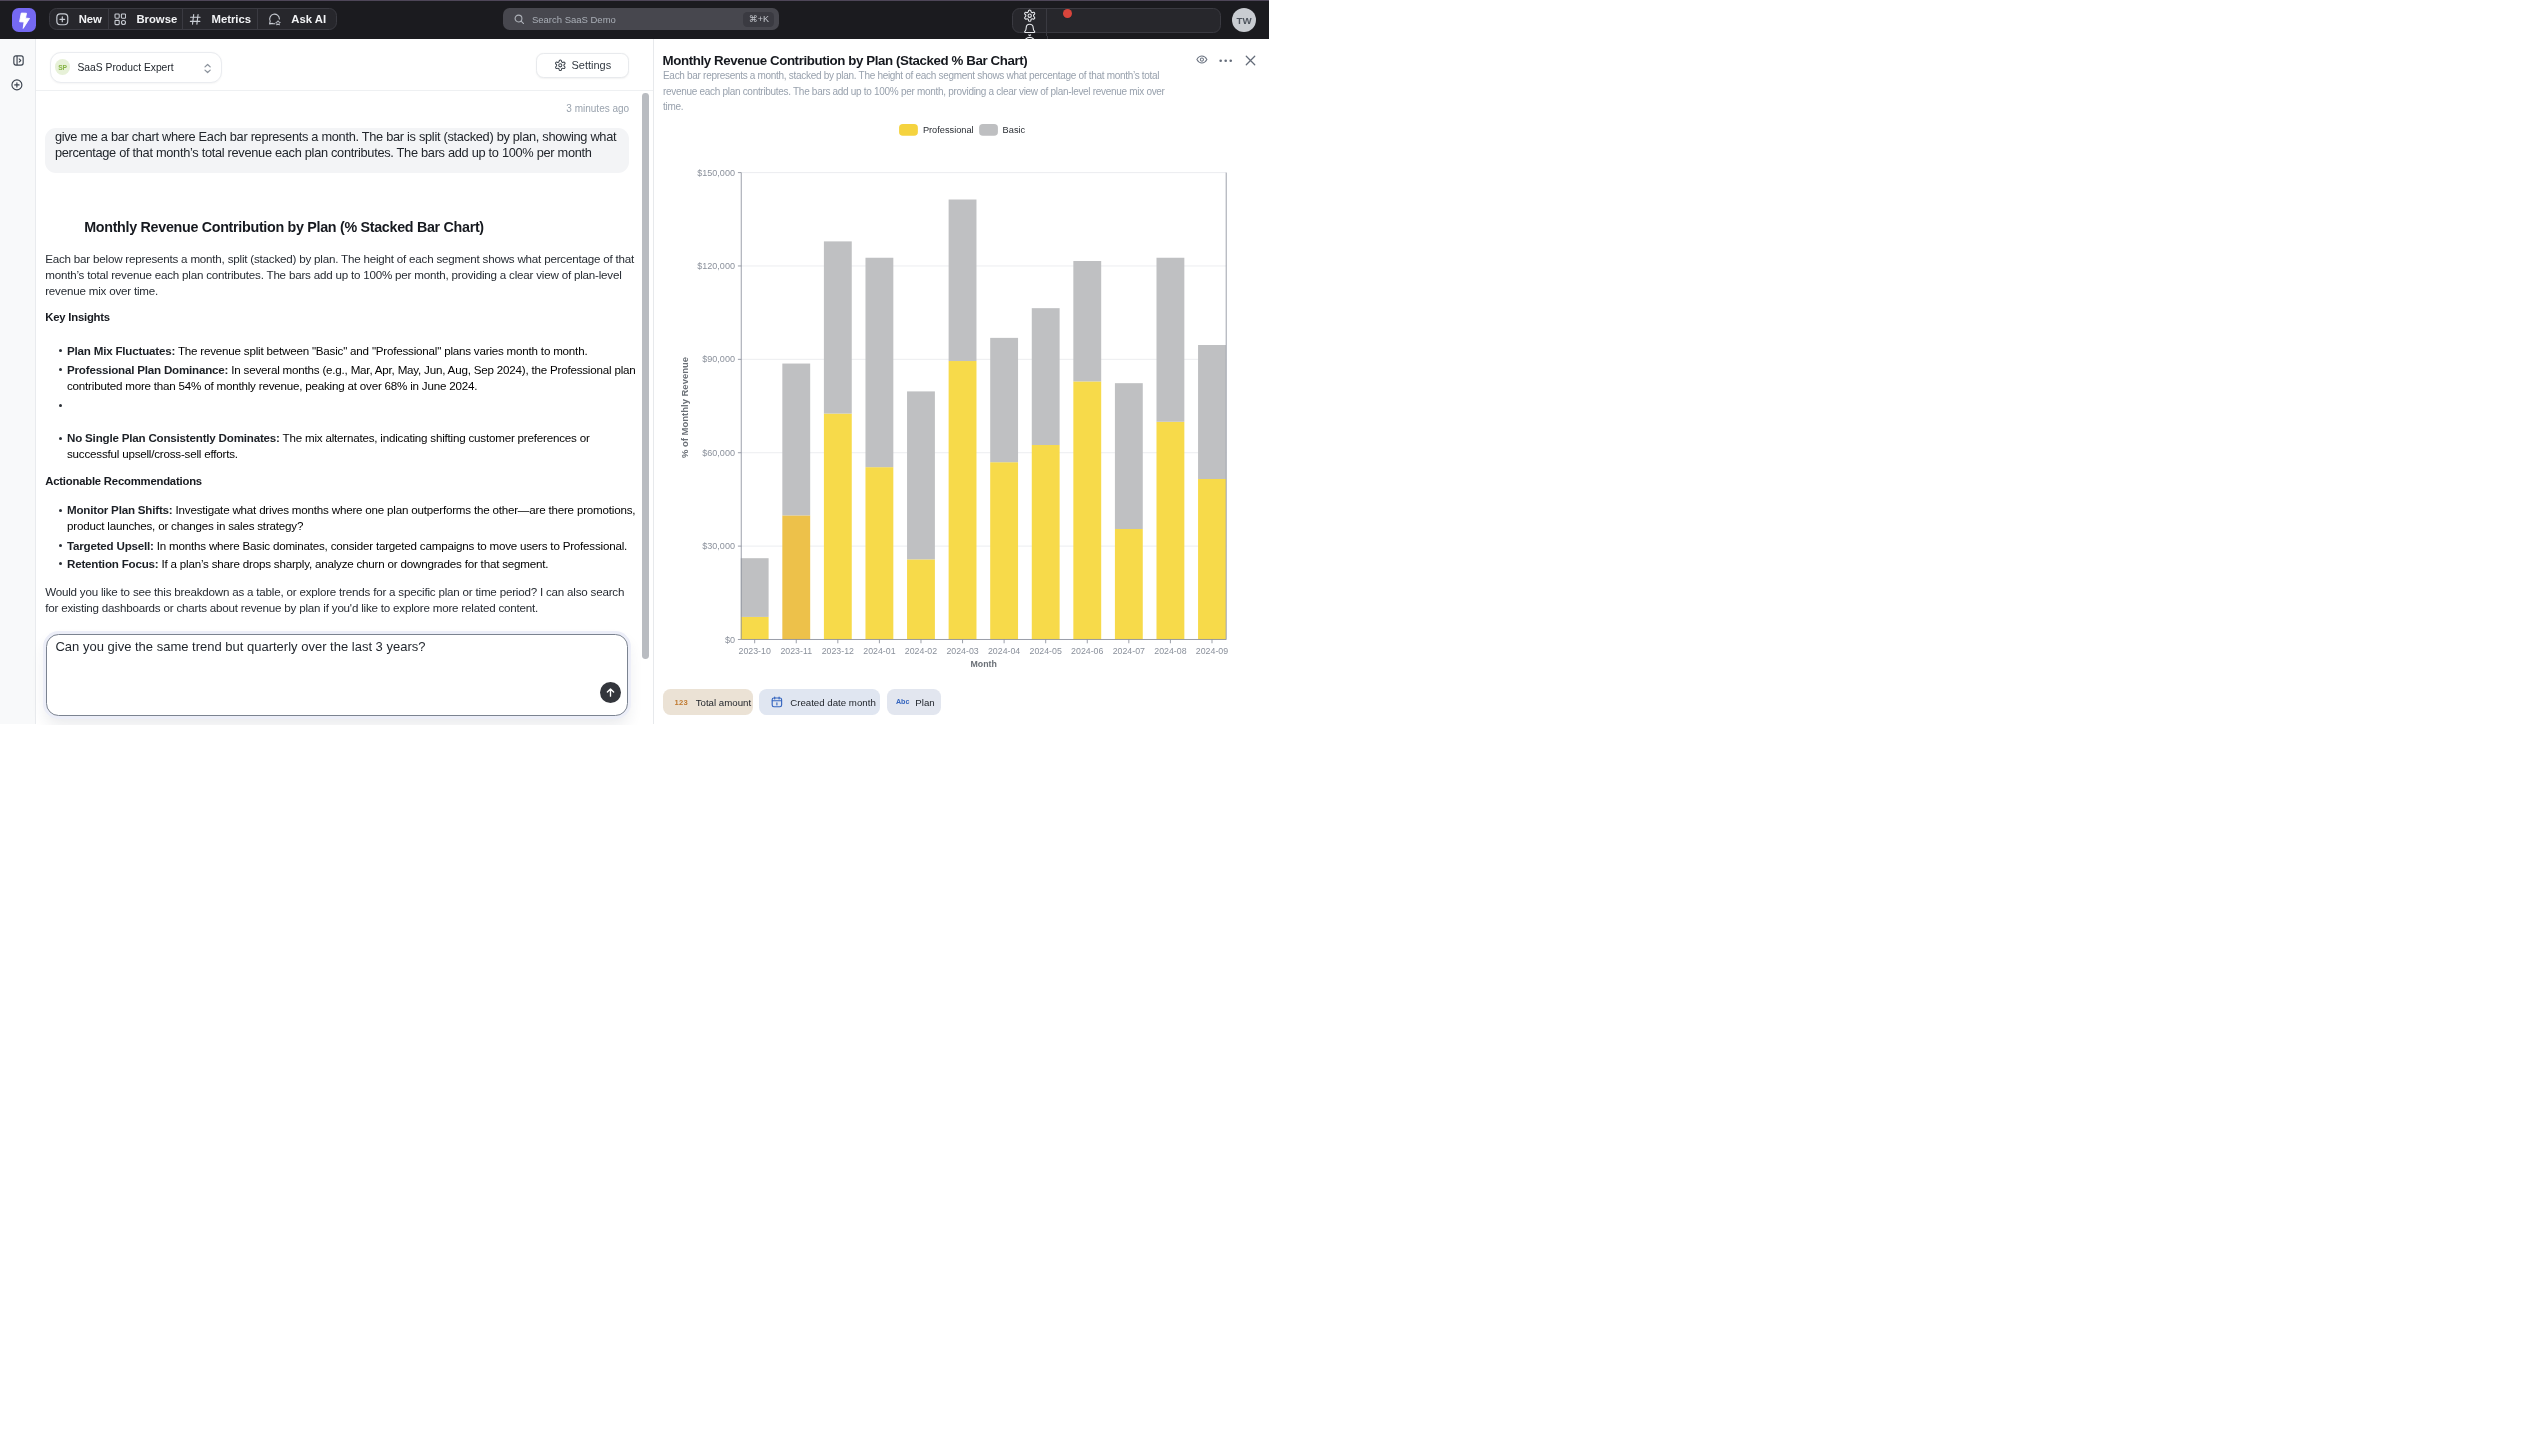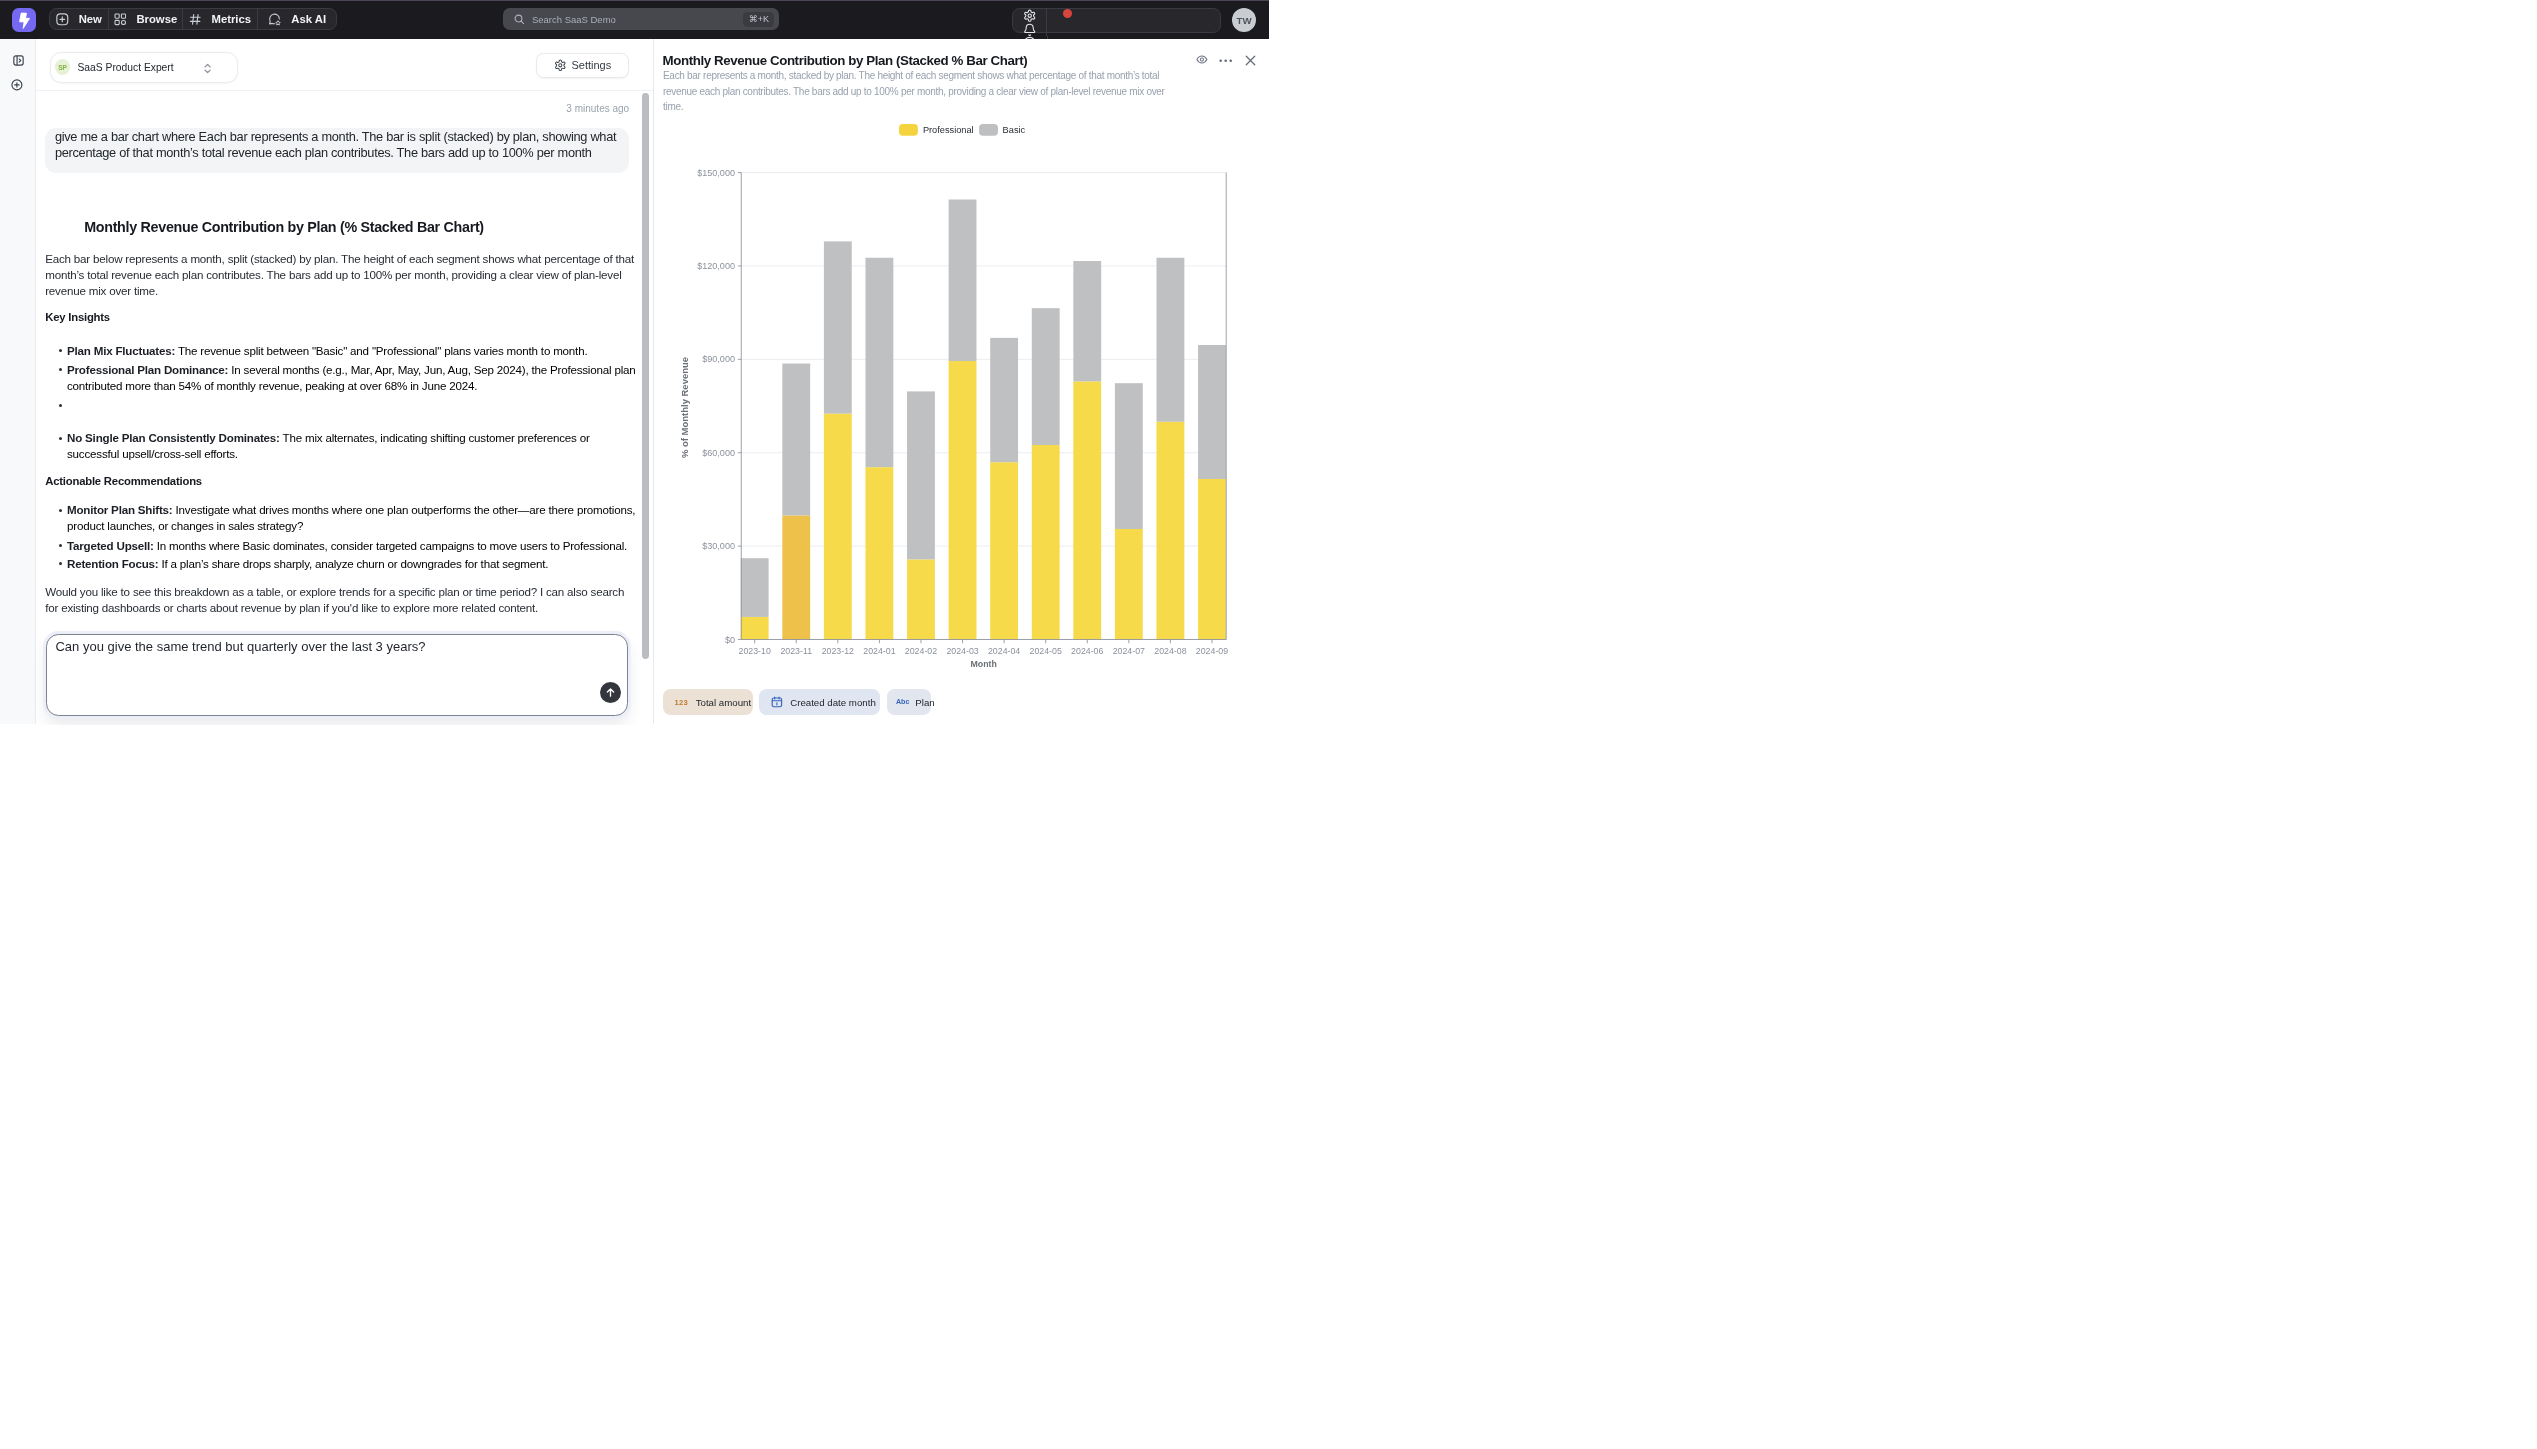--- a/index.html
+++ b/index.html
@@ -18,21 +18,21 @@
 #kbd { position:absolute; right:4.6px; top:4px; height:14.3px; padding:0 5.5px; background:#3a3a41; border-radius:4.2px; color:#c3c6cc; font-size:9px; line-height:14.3px; }
 #ricons { position:absolute; left:1012px; top:8.4px; width:209px; height:25px; background:#27272c; border:0.8px solid #3a3a41; border-radius:7.6px; display:flex;flex-direction:column; }
 .riseg { display:flex; align-items:center; justify-content:center; border-right:0.8px solid #3a3a41; }
 .riseg:last-child { border-right:none; }
 #reddot { position:absolute; left:1063px; top:9.2px; width:9.2px; height:9.2px; background:#d9453c; border-radius:50%; z-index:3; }
 #avatar { position:absolute; left:1232px; top:8.4px; width:24px; height:24px; border-radius:50%; background:#c9ccd1; color:#4f555e; font-weight:bold; font-size:9.7px; display:flex; align-items:center; justify-content:center; }
 
 #sidebar { position:absolute; left:0; top:39px; width:36px; height:685px; background:#f8f9fa; border-right:0.8px solid #e9ebee; }
 
 #chat { position:absolute; left:36px; top:39px; width:617px; height:685px; background:#fff; }
-#agentpill { position:absolute; left:14px; top:12.5px; width:188px; height:31px; border-radius:11px; border:0.8px solid #eaecf0; box-shadow:0 0.8px 1.7px rgba(20,24,28,.04); background:#fff; display:flex; align-items:center; }
+#agentpill { position:absolute; left:14px; top:12.5px; width:172px; height:31px; border-radius:11px; border:0.8px solid #eaecf0; box-shadow:0 0.8px 1.7px rgba(20,24,28,.04); background:#fff; display:flex; align-items:center; }
 #sp { width:15.6px; height:15.6px; border-radius:50%; background:#e7f1d8; color:#85b343; font-size:6.7px; font-weight:bold; display:flex; align-items:center; justify-content:center; margin-left:3.8px; }
 #agentpill .nm { font-size:10.3px; color:#22272e; margin-left:7.1px; }
 #settingsbtn { position:absolute; left:500px; top:13.8px; width:93px; height:25.4px; border-radius:7.6px; border:0.8px solid #e8eaed; box-shadow:0 0.8px 1.7px rgba(20,24,28,.05); background:#fff; display:flex; align-items:center; justify-content:center; gap:5px; font-size:11px; color:#333a42; }
 #hdrline { position:absolute; left:0; top:51px; width:617px; height:0.8px; background:#eef0f2; }
 #ts { position:absolute; left:9.2px; top:64px; width:584px; text-align:right; font-size:10px; color:#9aa3ae; }
 #bubble { position:absolute; left:9.2px; top:89px; width:584px; height:45px; background:#f3f4f6; border-radius:11px; font-size:12.8px; color:#22262c; line-height:16px; padding:1.3px 9.7px; letter-spacing:-0.3px; white-space:nowrap; }
 #howbuilt { position:absolute; left:9.2px; top:141px; width:584px; height:27px; border:1px dashed #d6dade; border-radius:8.4px; display:flex; align-items:center; }
 #howbuilt .t { color:#8c96a1; font-size:9.5px; font-weight:bold; margin-left:3.8px; letter-spacing:0.1px; }
 .chatbody { position:absolute; left:9.2px; width:584px; color:#272c33; white-space:nowrap; }
 #h1c { top:180px; font-size:14.3px; font-weight:bold; color:#16191f; letter-spacing:-0.3px;margin-left:39px; }
@@ -300,18 +300,18 @@
         <span style="margin-left:7.6px;">Total amount</span>
       </div>
     <div class="pill" style="width:121px; background:#e0e6f1; padding-left:11.3px;">
         <svg width="11.8" height="11.8" viewBox="0 0 14 14" style="">
           <rect x="1.4" y="2.4" width="11.2" height="10.4" rx="2" fill="none" stroke="#3565bf" stroke-width="1.35"></rect>
           <path d="M4.4 1.2v2.4M9.6 1.2v2.4M1.6 5.6h10.8" stroke="#3565bf" stroke-width="1.35" stroke-linecap="round"></path>
           <path d="M7 8v2.6" stroke="#3565bf" stroke-width="1.3" stroke-linecap="round"></path>
         </svg>
         <span style="margin-left:7.6px;">Created date month</span>
       </div>
-    <div class="pill" style="width:44px; background:#e2e6ef; padding-left:9.2px;">
+    <div class="pill" style="width:54px; background:#e2e6ef; padding-left:9.2px;">
         <span style="color:#3565bf; font-weight:bold; font-size:7.1px;">Abc</span>
         <span style="margin-left:5.9px;">Plan</span>
       </div>
   </div>
 </div>
 
 </body></html>

